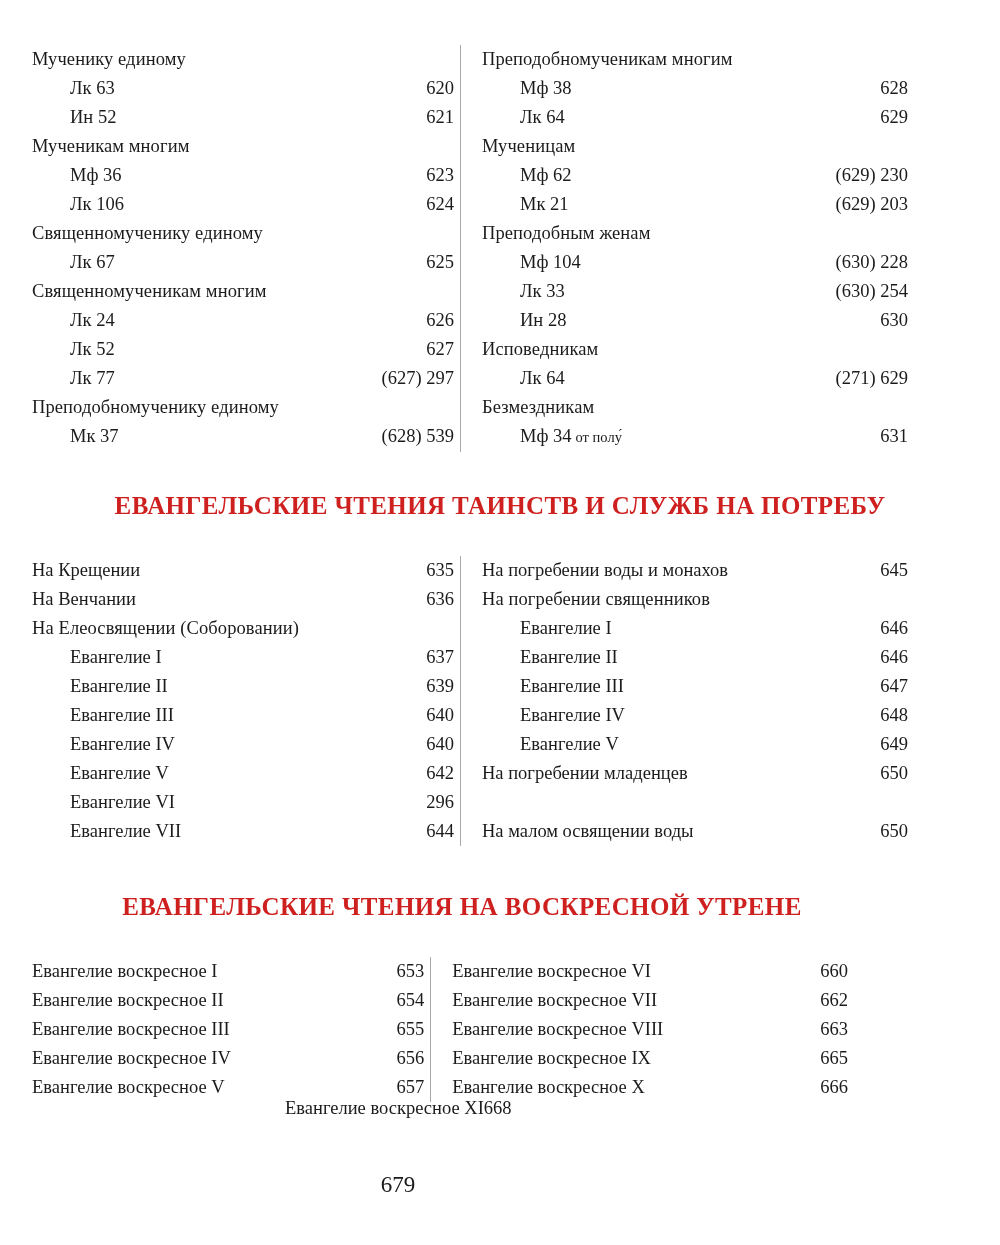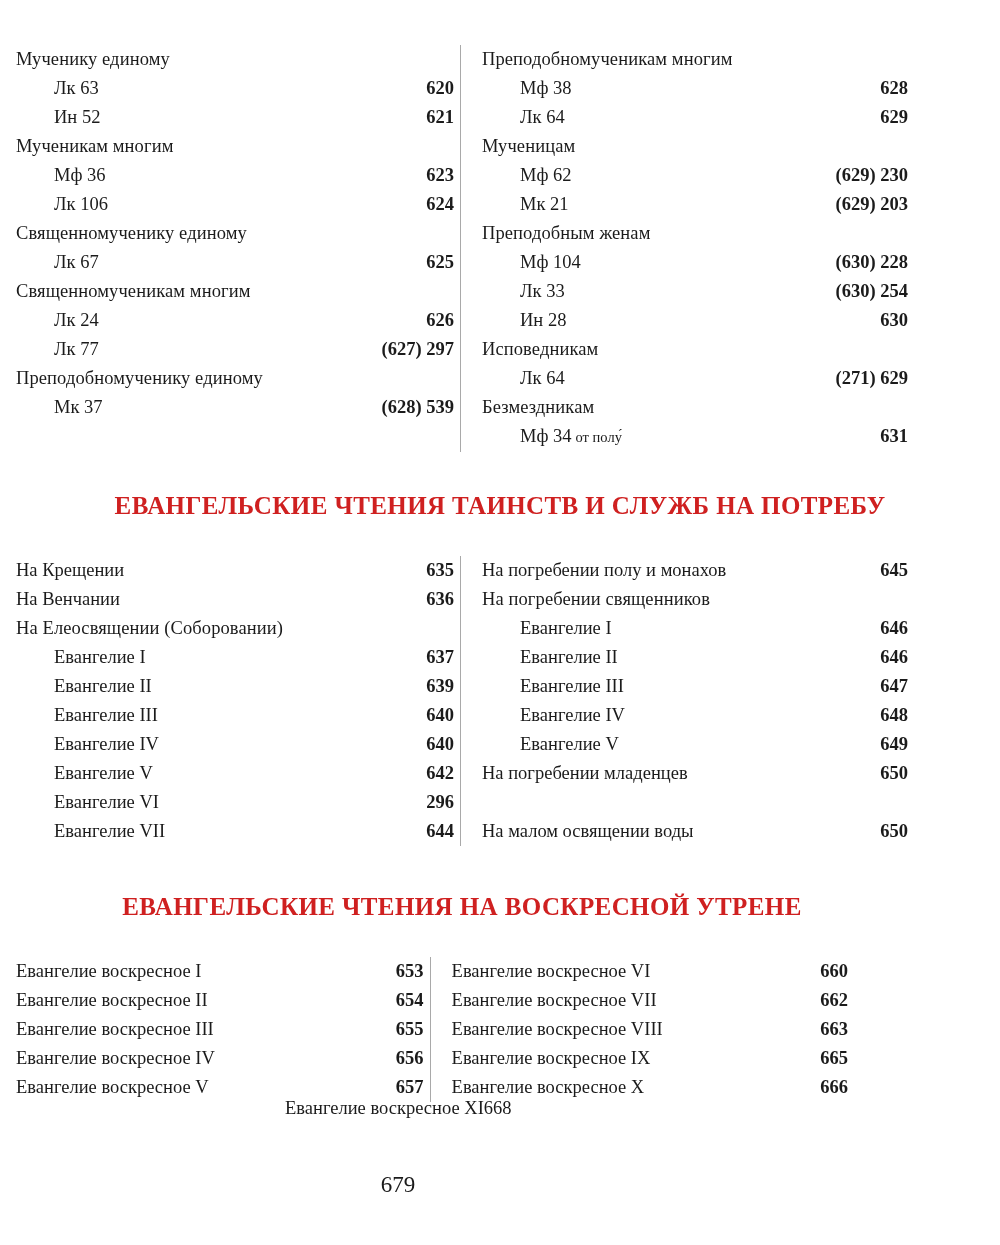--- a/index.html
+++ b/index.html
@@ -19,21 +19,21 @@
   }
 
   
   .cols{
     display:flex;
     position:relative;
   }
   .col{
     box-sizing:border-box;
   }
-  .col.left{width:460px;padding-left:16px;padding-right:6px;}
+  .col.left{width:460px;padding-left:32px;padding-right:6px;}
   .col.right{width:470px;padding-left:12px;padding-right:32px;}
   .divider{
     width:1px;
     background:#a9a9a9;
     align-self:stretch;
     margin:0 9px 0 0;
     flex:0 0 1px;
   }
 
   
@@ -66,21 +66,21 @@
     position:absolute;
     left:0;right:0;top:0;
     letter-spacing:1.6px;
     font-size:17px;
     color:#5a5a5a;
     white-space:nowrap;
     overflow:hidden;
   }
   .row .pg{
     flex:0 0 auto;
-    font-weight:bold;
+    font-weight:normal;
     padding-left:3px;
     text-align:center;
   }
   .spacer{height:29px;}
 
   
   .section-title{
     text-align:center;
     color:#cf2020;
     font-weight:bold;
@@ -149,20 +149,25 @@
           <span class="lead"></span>
           <span class="pg">625</span>
         </div>
         <div class="grp">Священномученикам многим</div>
         <div class="row ind">
           <span class="nm">Лк 24</span>
           <span class="lead"></span>
           <span class="pg">626</span>
         </div>
         <div class="row ind">
+          <span class="nm">Лк 52</span>
+          <span class="lead"></span>
+          <span class="pg">627</span>
+        </div>
+        <div class="row ind">
           <span class="nm">Лк 77</span>
           <span class="lead"></span>
           <span class="pg">(627) 297</span>
         </div>
         <div class="grp">Преподобномученику единому</div>
         <div class="row ind">
           <span class="nm">Мк 37</span>
           <span class="lead"></span>
           <span class="pg">(628) 539</span>
         </div>
@@ -270,21 +275,21 @@
         </div>
         <div class="row ind">
           <span class="nm">Евангелие VII</span>
           <span class="lead"></span>
           <span class="pg">644</span>
         </div>
       </div>
     <div class="divider" style="background: rgb(169, 169, 169);"></div>
     <div class="col right">
         <div class="row">
-          <span class="nm">На погребении полу и монахов</span>
+          <span class="nm">На погребении воды и монахов</span>
           <span class="lead"></span>
           <span class="pg">645</span>
         </div>
         <div class="grp">На погребении священников</div>
         <div class="row ind">
           <span class="nm">Евангелие I</span>
           <span class="lead"></span>
           <span class="pg">646</span>
         </div>
         <div class="row ind">

